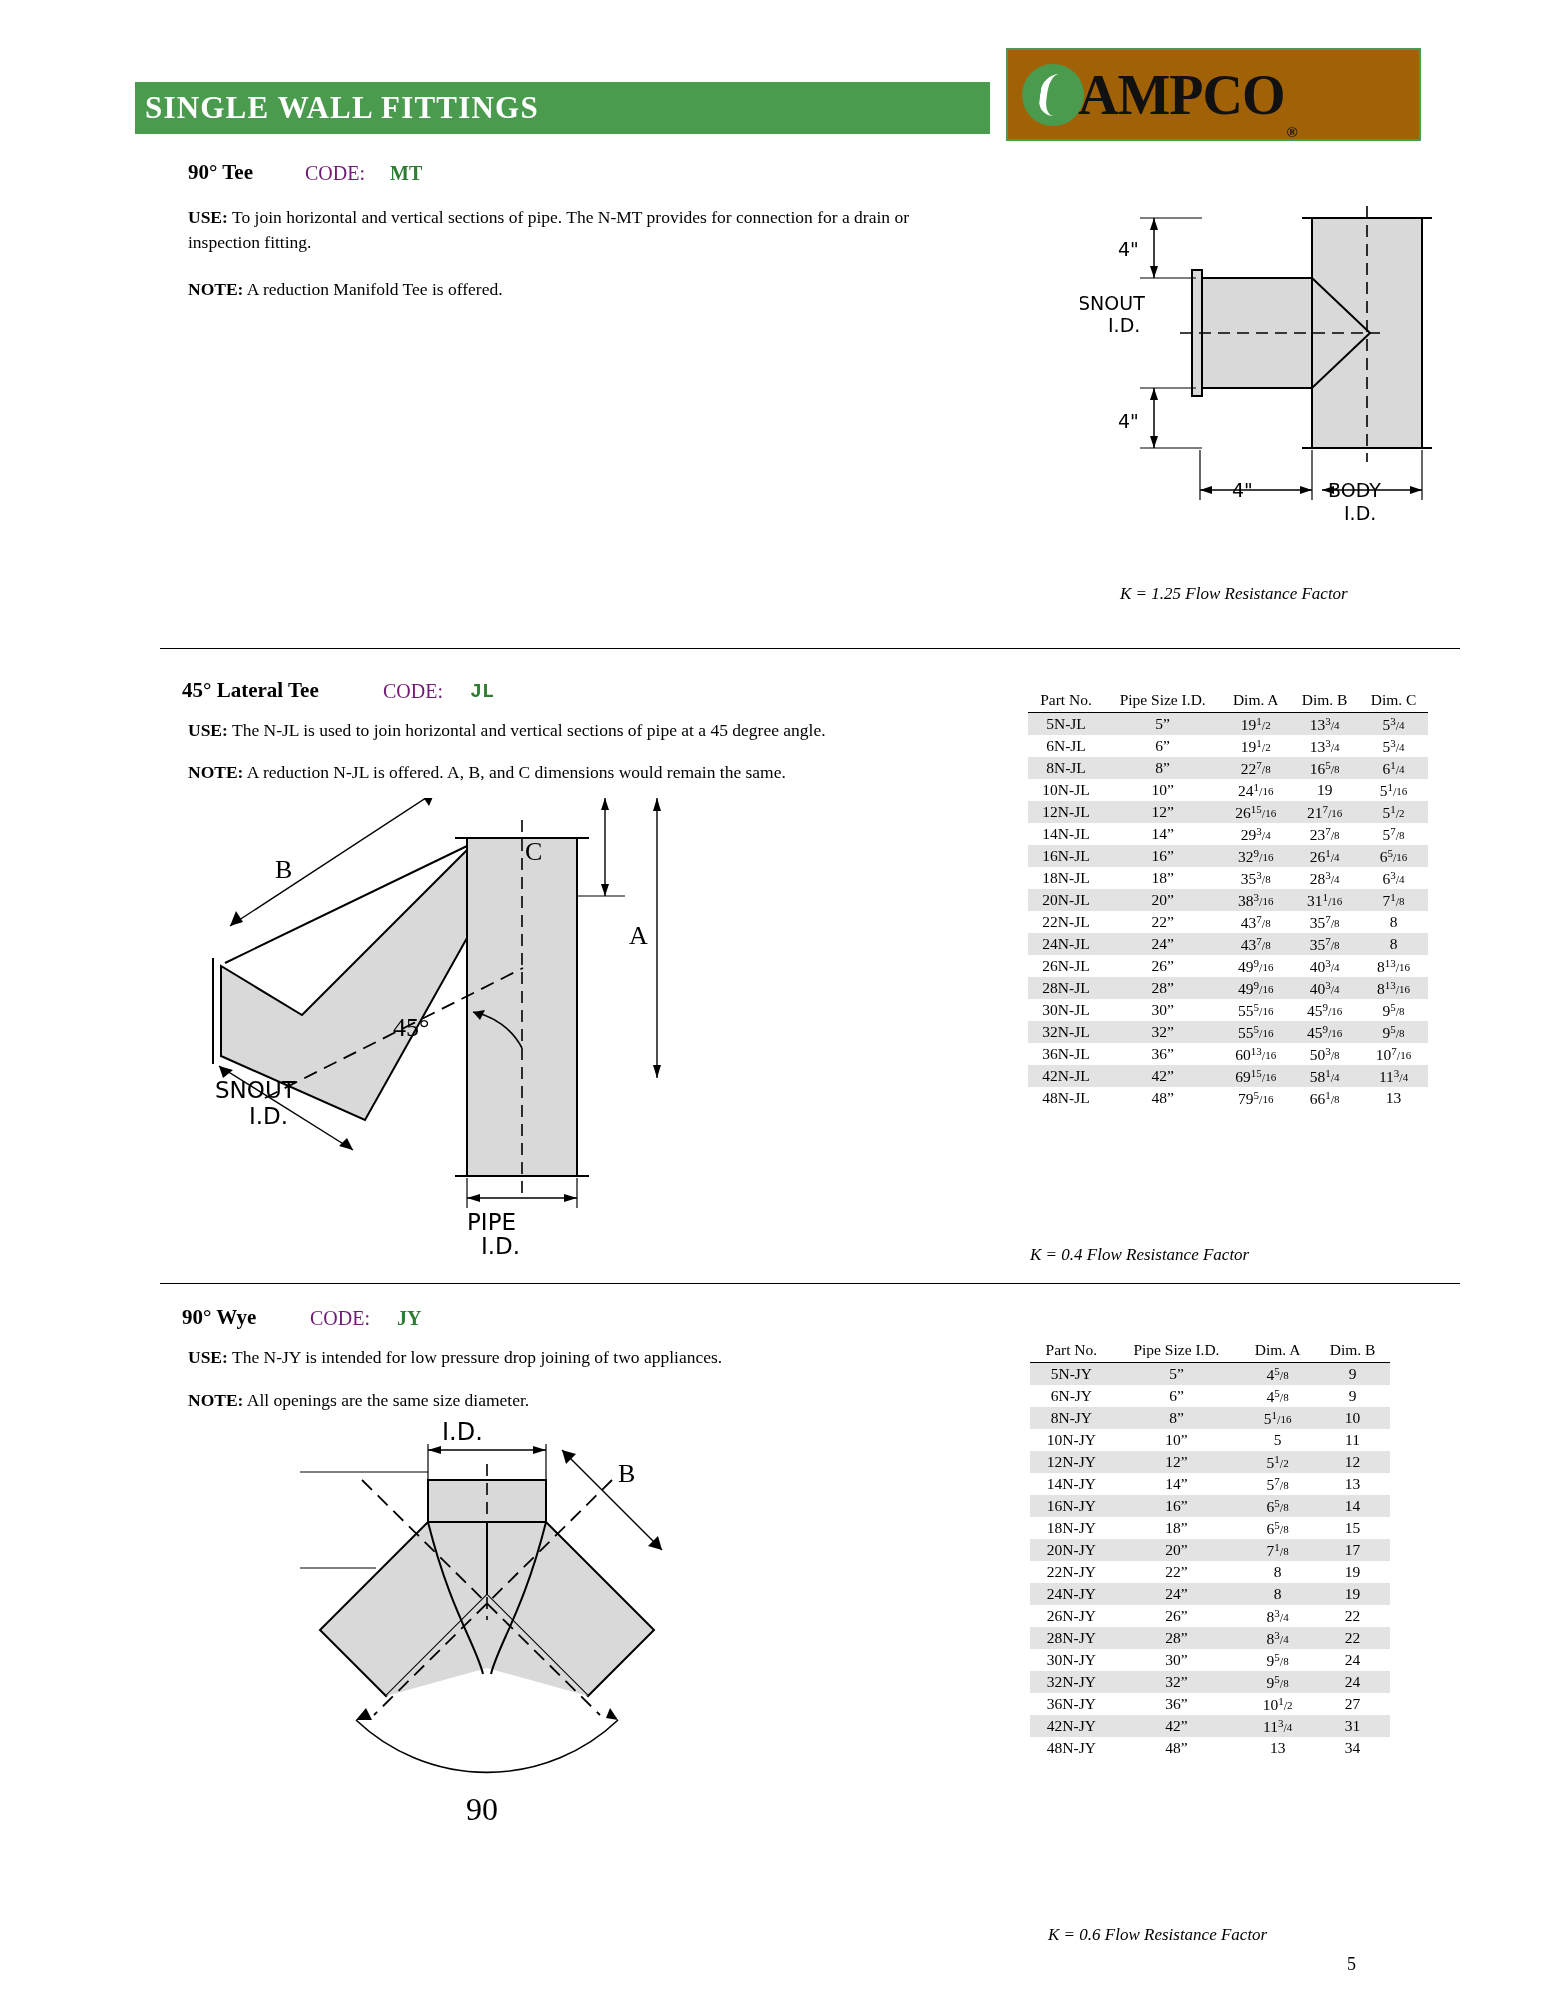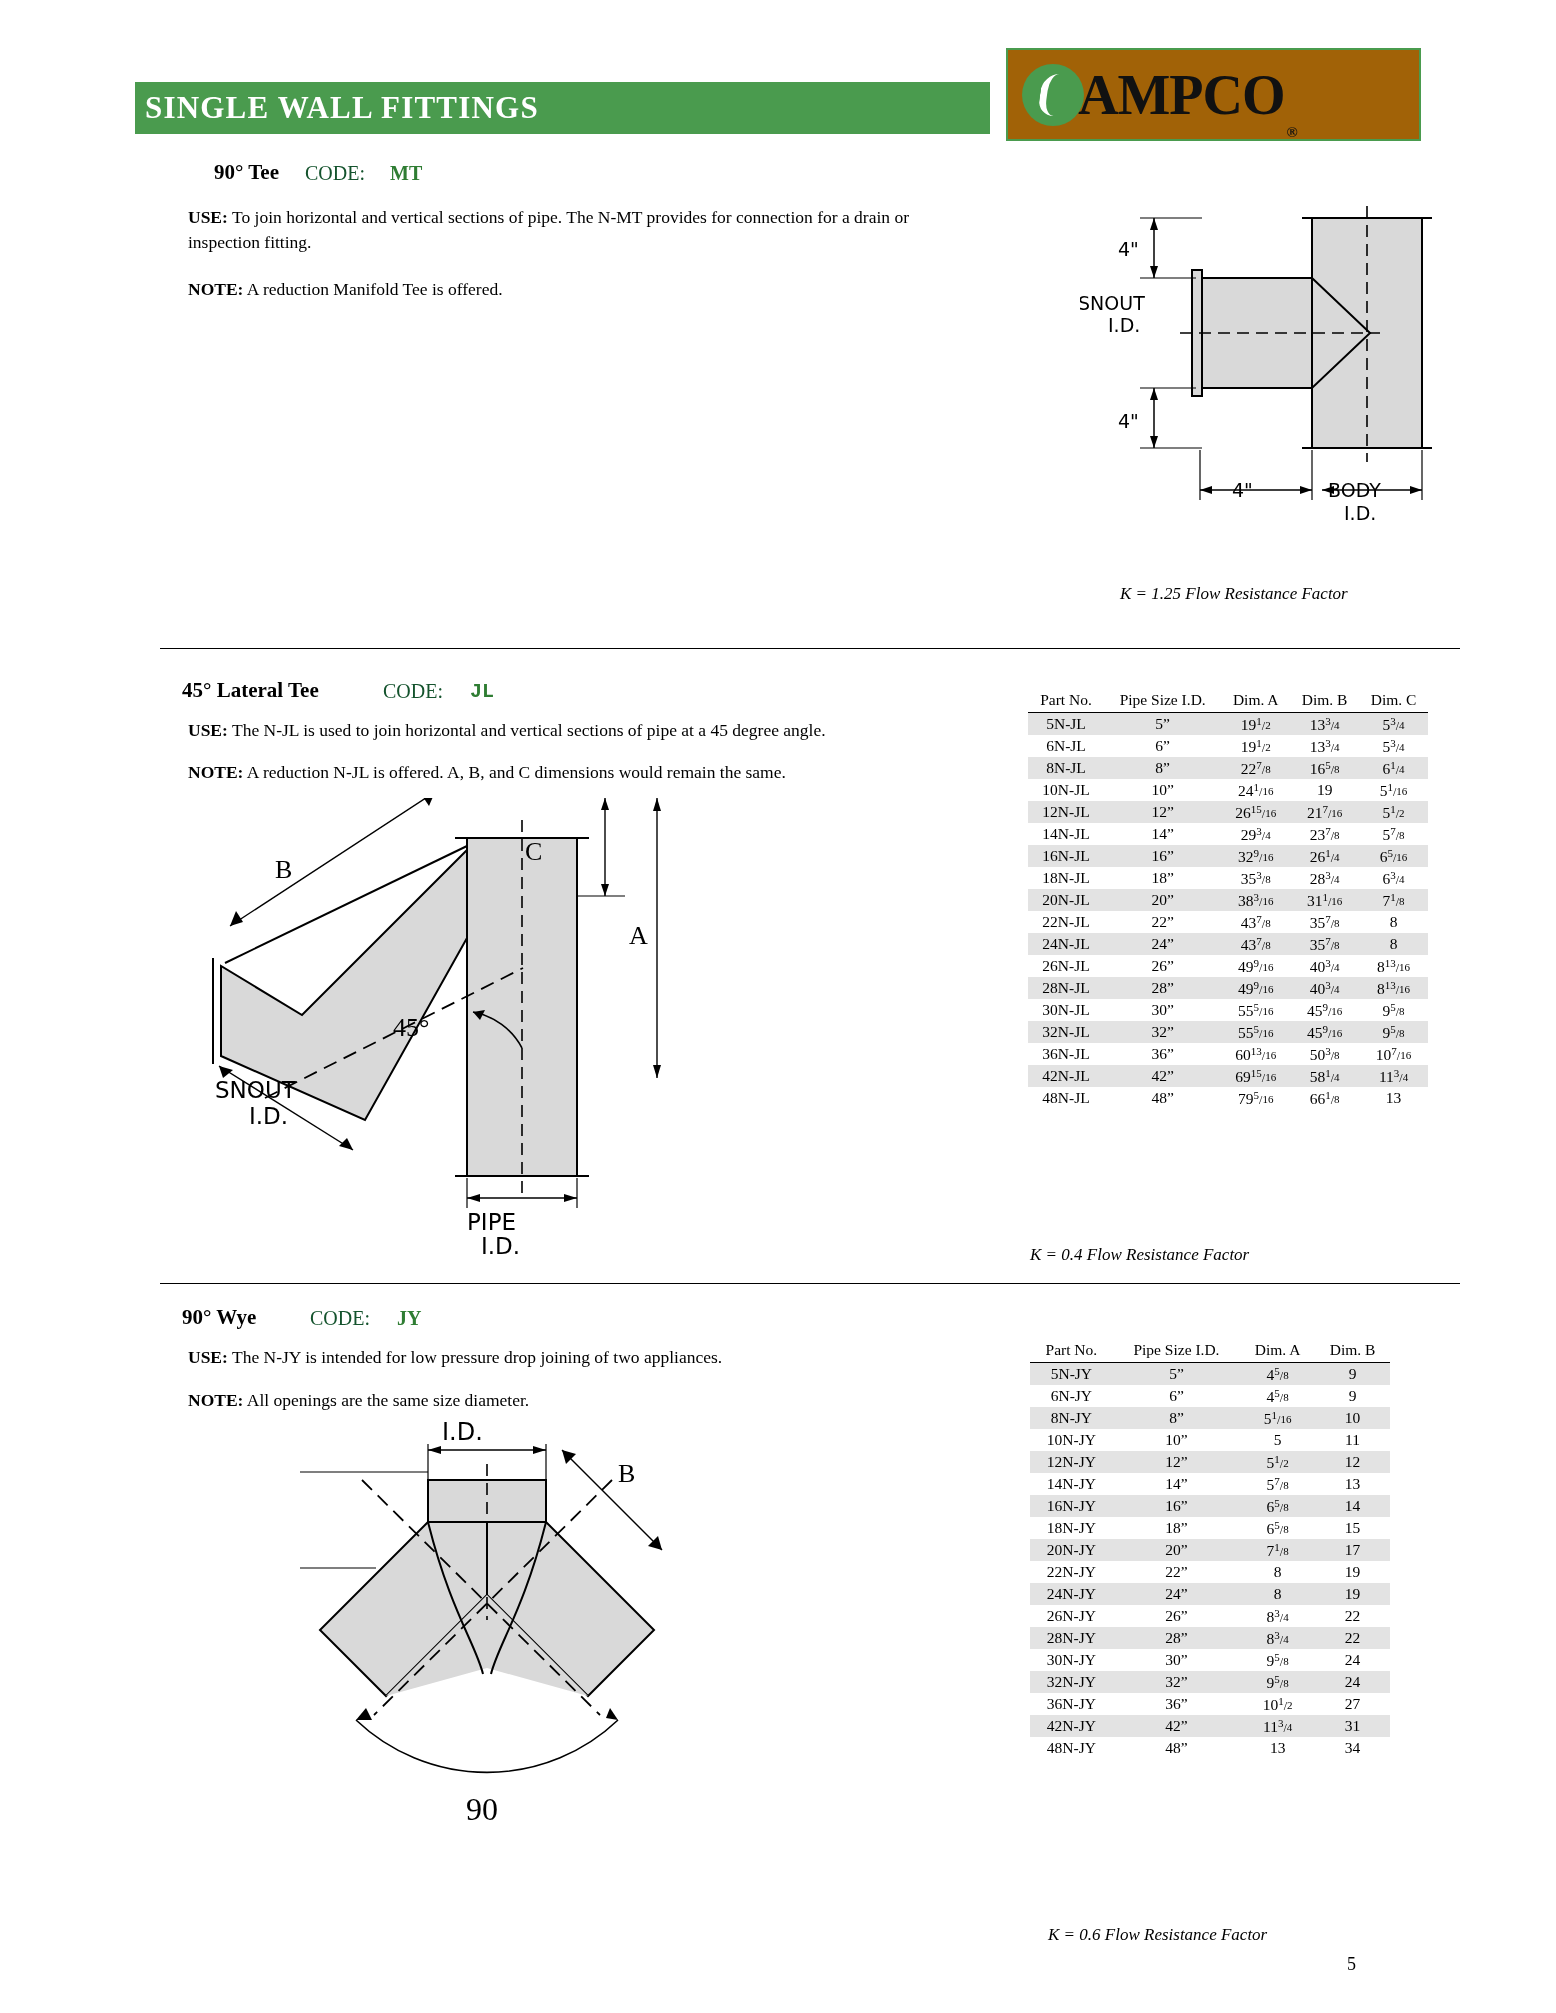--- a/index.html
+++ b/index.html
@@ -96,21 +96,21 @@
 
   
   .sec-title {
     position: absolute;
     font-weight: bold;
     font-size: 21px;
   }
   .sec-code-label {
     position: absolute;
     font-size: 20px;
-    color: #14532d;
+    color: #701a75;
   }
   .sec-code-value {
     position: absolute;
     font-size: 20px;
     font-weight: bold;
     color: #2f7d33;
   }
   .para {
     position: absolute;
     font-size: 17.5px;
@@ -192,21 +192,21 @@
   <div class="header-bar"></div>
   <div class="header-title">SINGLE WALL FITTINGS</div>
 
   <div class="logo-box">
     <div class="logo-inner">
       <span class="logo-mark"></span>
       <span class="logo-text"><span>AMPCO</span><span class="logo-reg">®</span></span>
     </div>
   </div>
 
-  <div class="sec-title" style="left:188px; top:160px;margin-left:26px;">90° Tee</div>
+  <div class="sec-title" style="left:188px; top:160px;">90° Tee</div>
   <div class="sec-code-label" style="left:305px; top:162px;">CODE:</div>
   <div class="sec-code-value" style="left:390px; top:162px;">MT</div>
 
   <div class="para" style="left:188px; top:205px; width:790px;">
     <b>USE:</b>
     <span>To join horizontal and vertical sections of pipe. The N-MT provides for connection for a drain or inspection fitting.</span>
   </div>
 
   <div class="para" style="left:188px; top:277px; width:790px;">
     <b>NOTE:</b>

